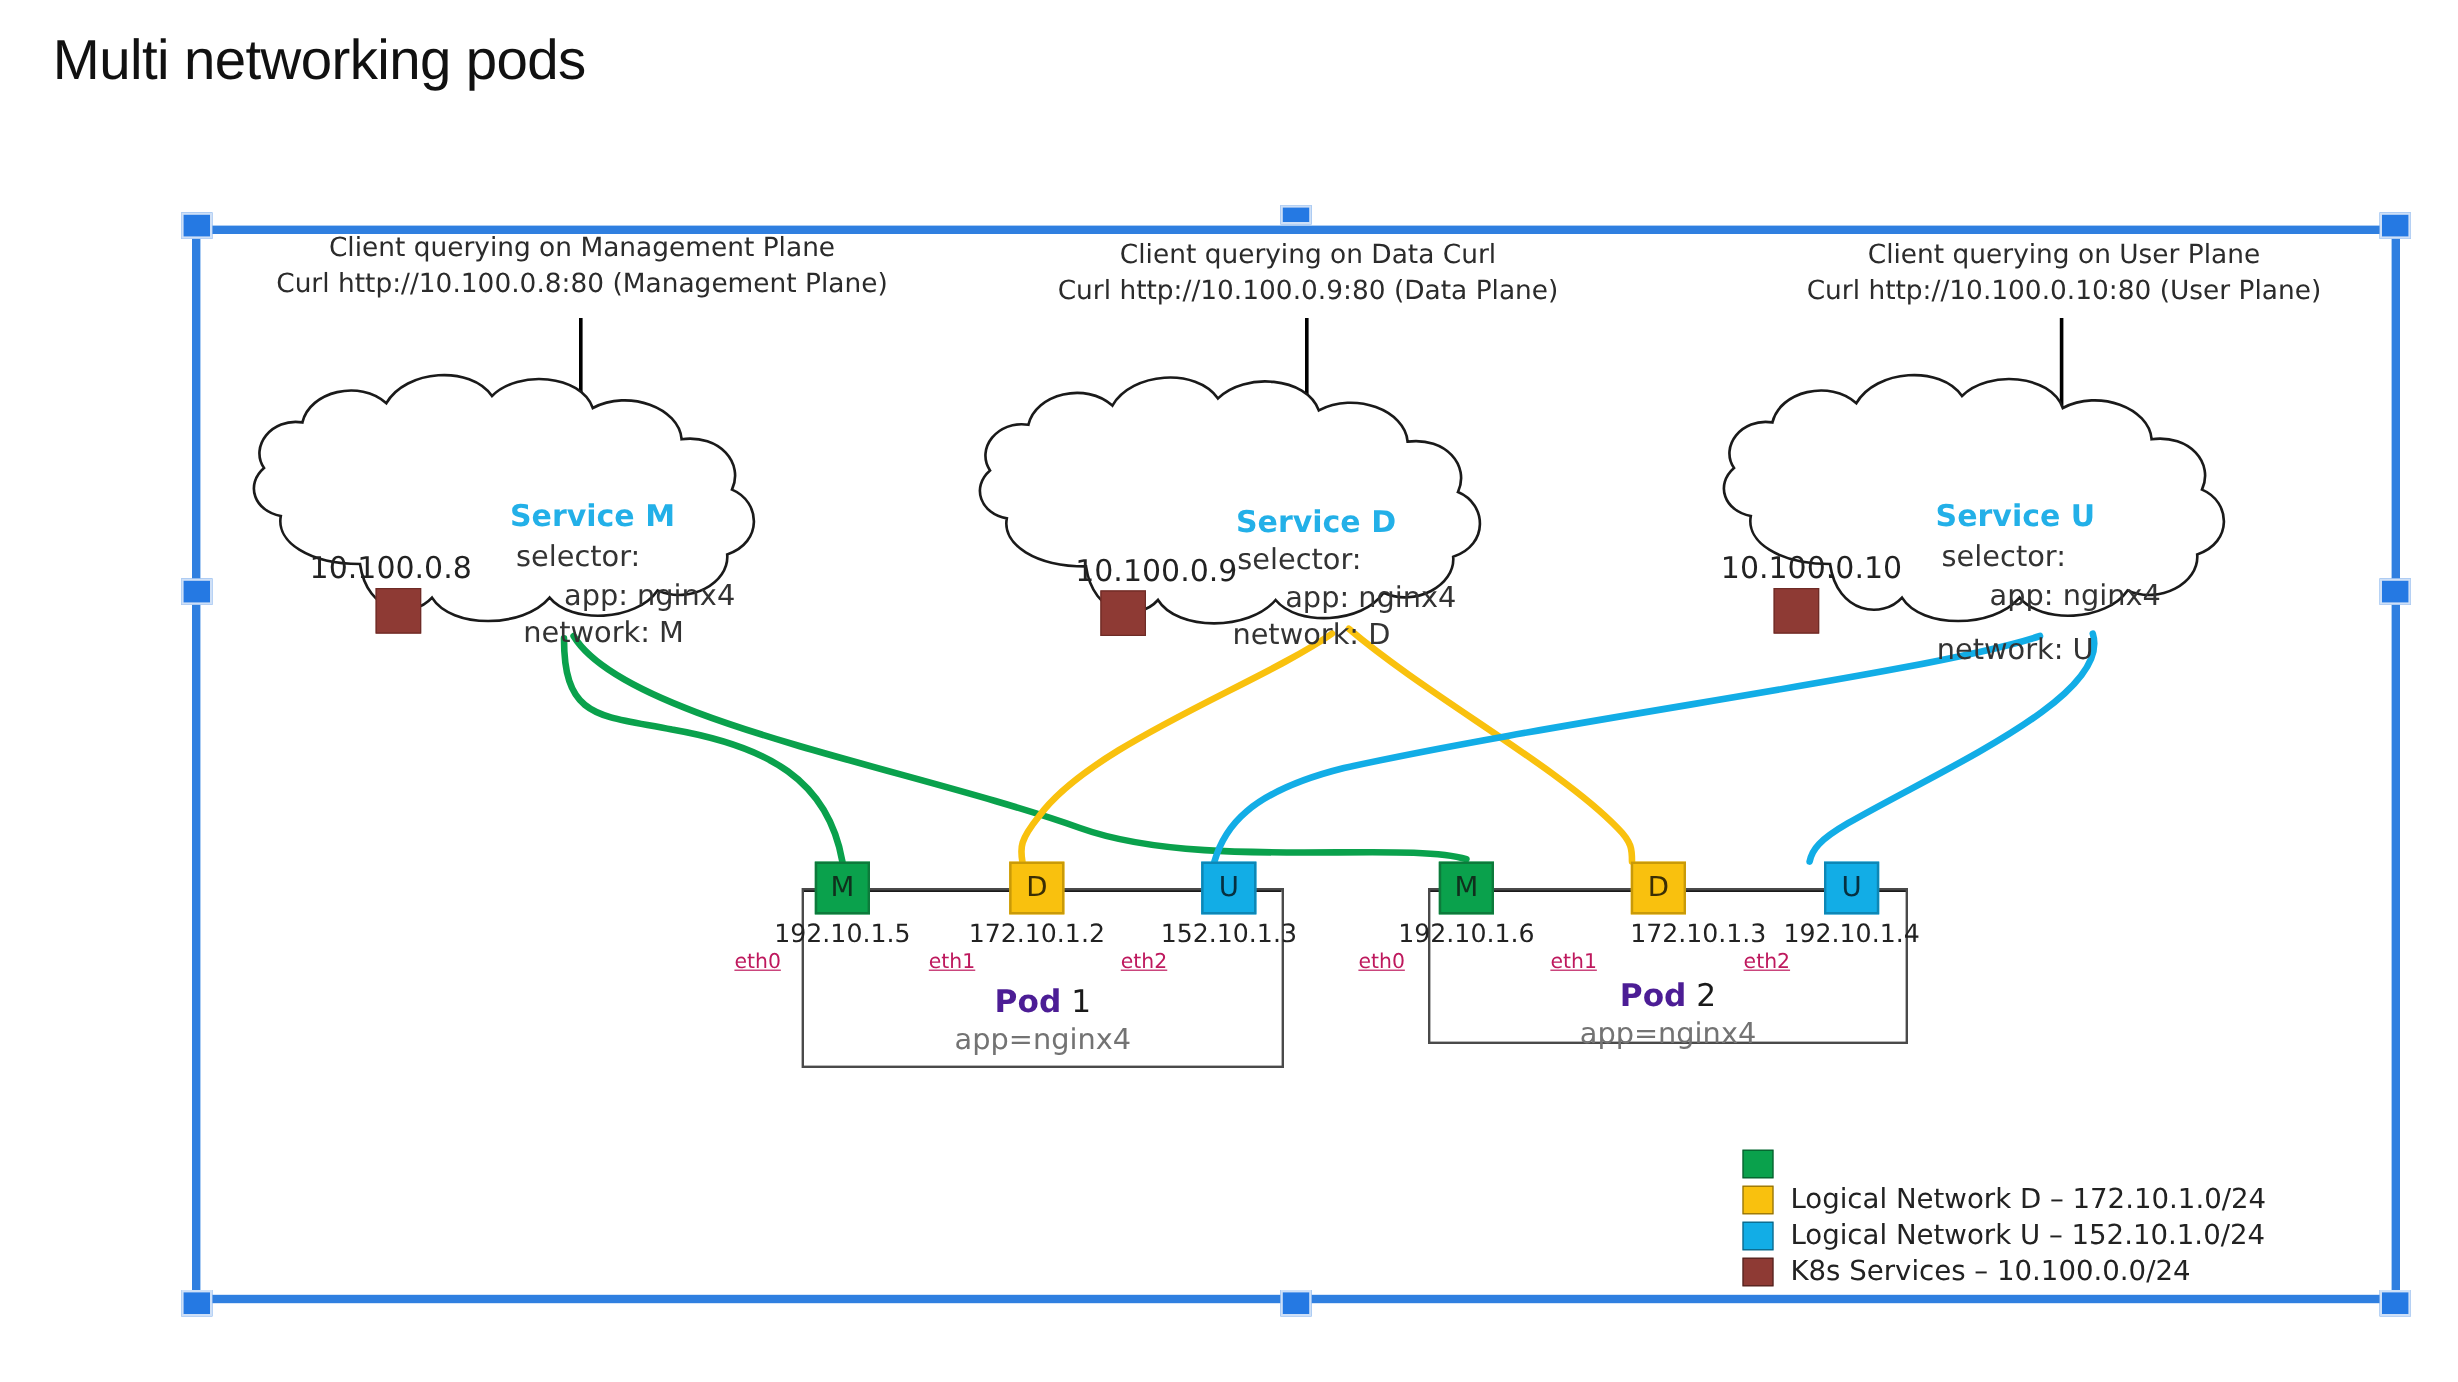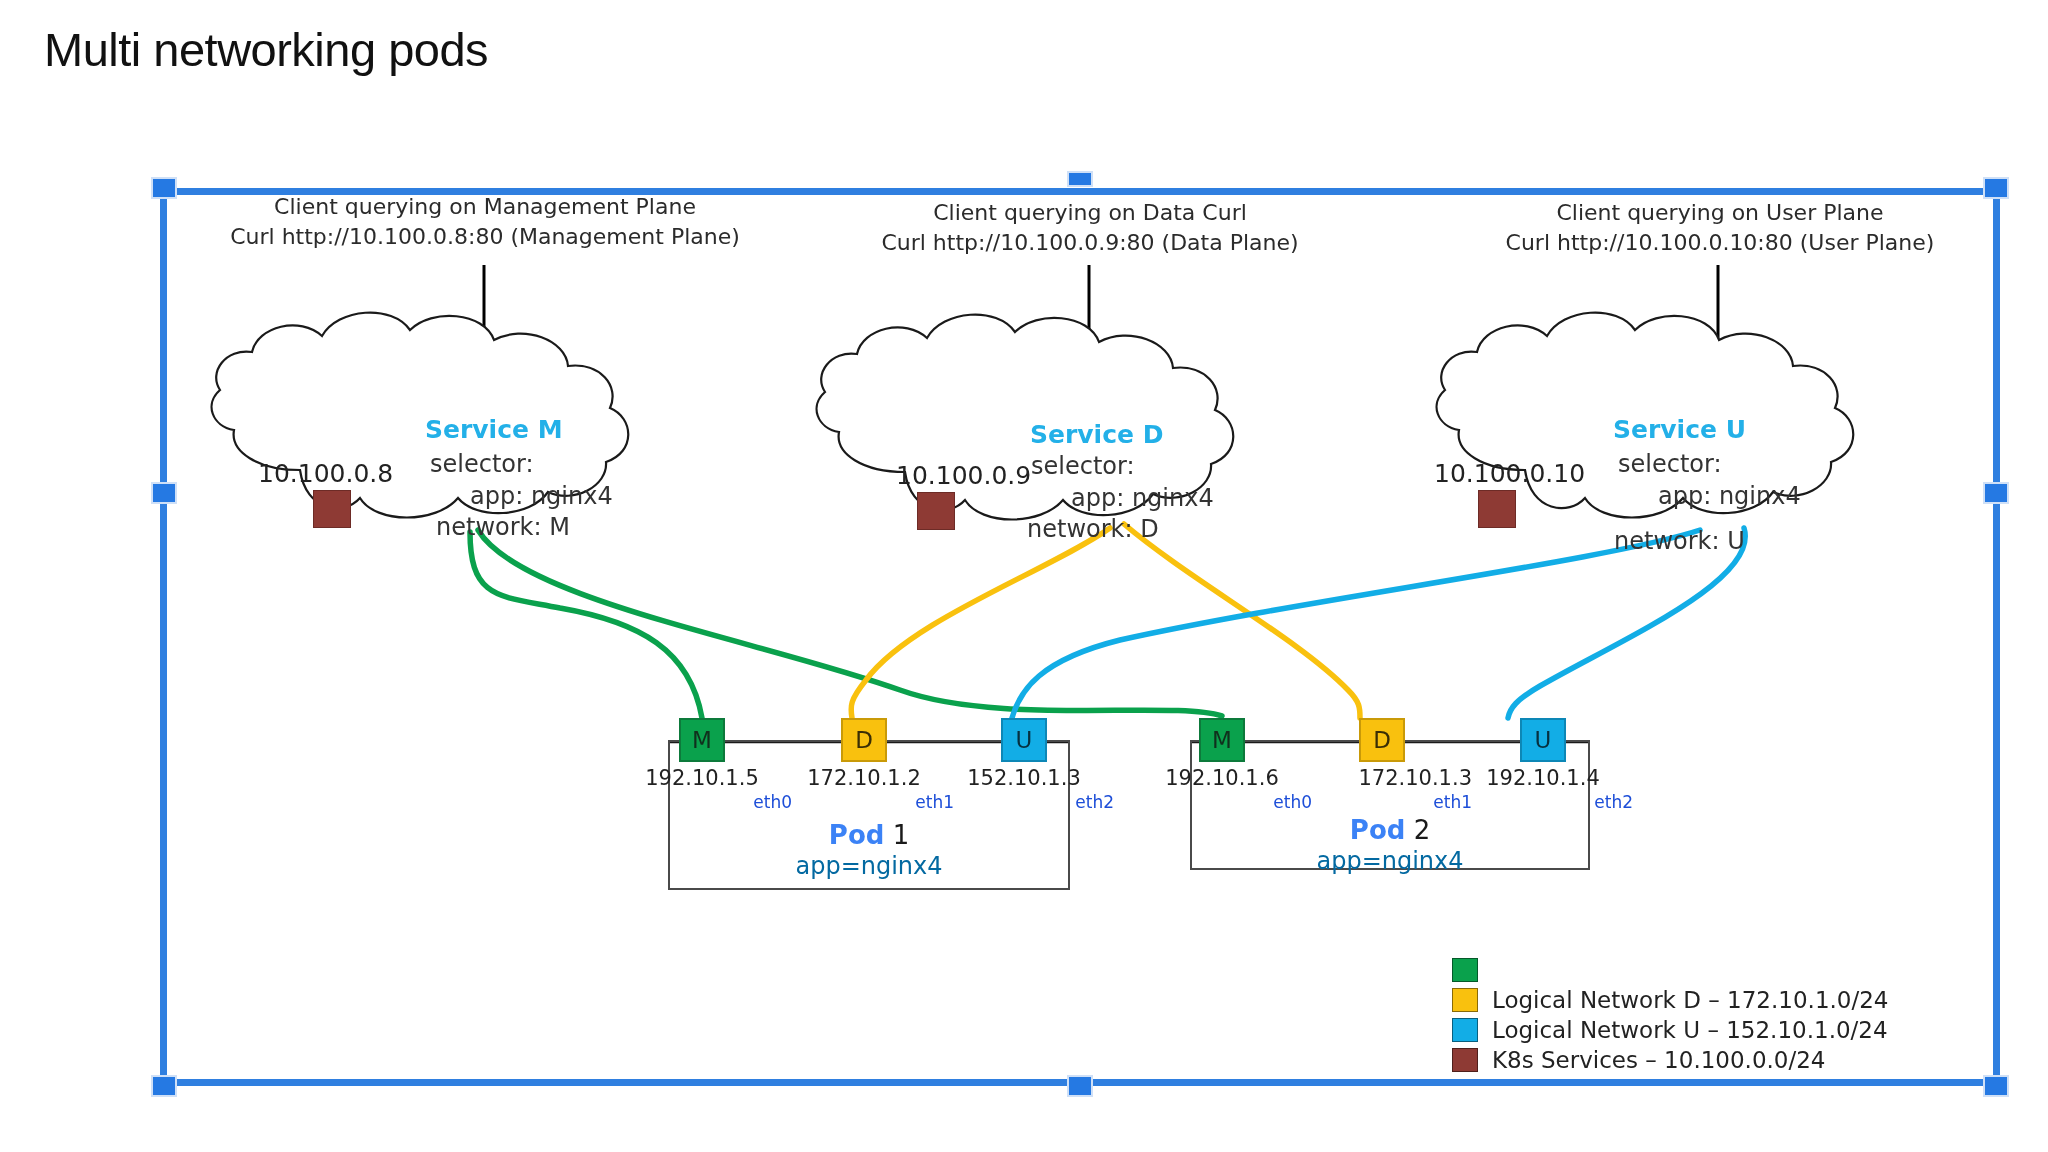--- a/index.html
+++ b/index.html
@@ -56,27 +56,27 @@
        border:2px solid rgba(0,0,0,.45);
        display:flex;align-items:center;justify-content:center;
        font-family:"DejaVu Sans","Liberation Sans",sans-serif;
        font-size:23px;color:#17322a;font-weight:400;}
   .nic.m{background:#0aa14c;border-color:#0d7a3b;color:#10301d;}
   .nic.d{background:#f9c10e;border-color:#c99a08;color:#3a2e05;}
   .nic.u{background:#12ade6;border-color:#0d87b6;color:#063040;}
   .nic-ip{position:absolute;font-family:"DejaVu Sans","Liberation Sans",sans-serif;
           font-size:21px;color:#222;white-space:nowrap;text-align:center;}
   .nic-eth{position:absolute;font-family:"DejaVu Sans","Liberation Sans",sans-serif;
-           font-size:17px;color:#1d4ed8;white-space:nowrap;text-align:right;}
+           font-size:17px;color:#be185d;white-space:nowrap;text-align:left;text-decoration:underline;}
   .pod-title{position:absolute;font-family:"DejaVu Sans","Liberation Sans",sans-serif;
              font-size:26px;white-space:nowrap;text-align:center;}
-  .pod-title b{color:#3b82f6;font-weight:bold;}
+  .pod-title b{color:#4c1d95;font-weight:bold;}
   .pod-title i{color:#1a1a1a;font-style:normal;font-weight:400;}
   .pod-app{position:absolute;font-family:"DejaVu Sans","Liberation Sans",sans-serif;
-           font-size:24px;color:#0369a1;white-space:nowrap;text-align:center;}
+           font-size:24px;color:#737373;white-space:nowrap;text-align:center;}
 
   
   #legend{position:absolute;left:1452px;top:955px;}
   .legend-row{display:flex;align-items:center;height:30px;}
   .legend-swatch{width:26px;height:24px;box-sizing:border-box;border:1px solid rgba(0,0,0,.45);
                  margin-right:14px;flex:0 0 auto;}
   .legend-label{font-family:"DejaVu Sans","Liberation Sans",sans-serif;
                 font-size:23px;color:#222;white-space:nowrap;}
 </style>
 </head>

